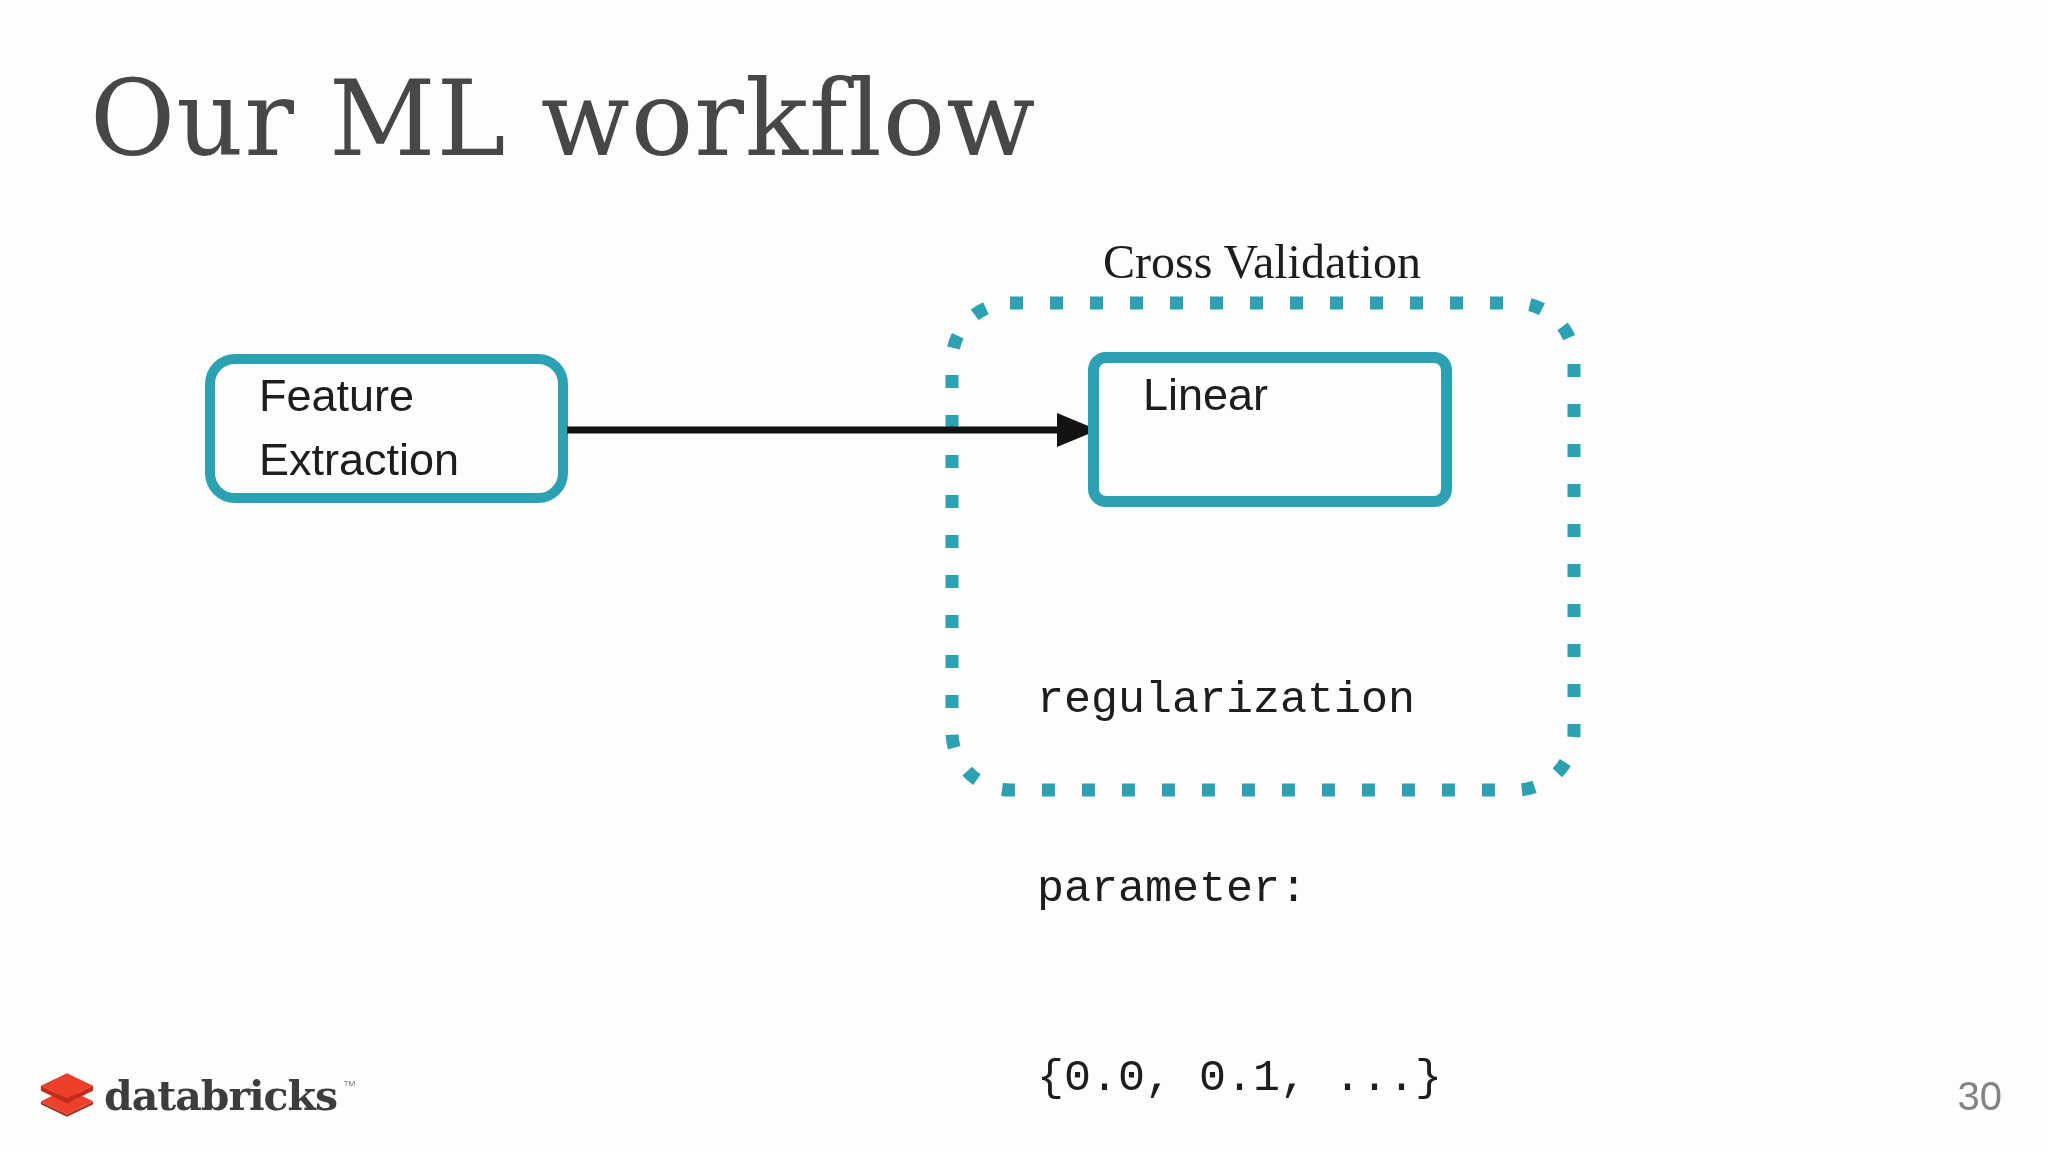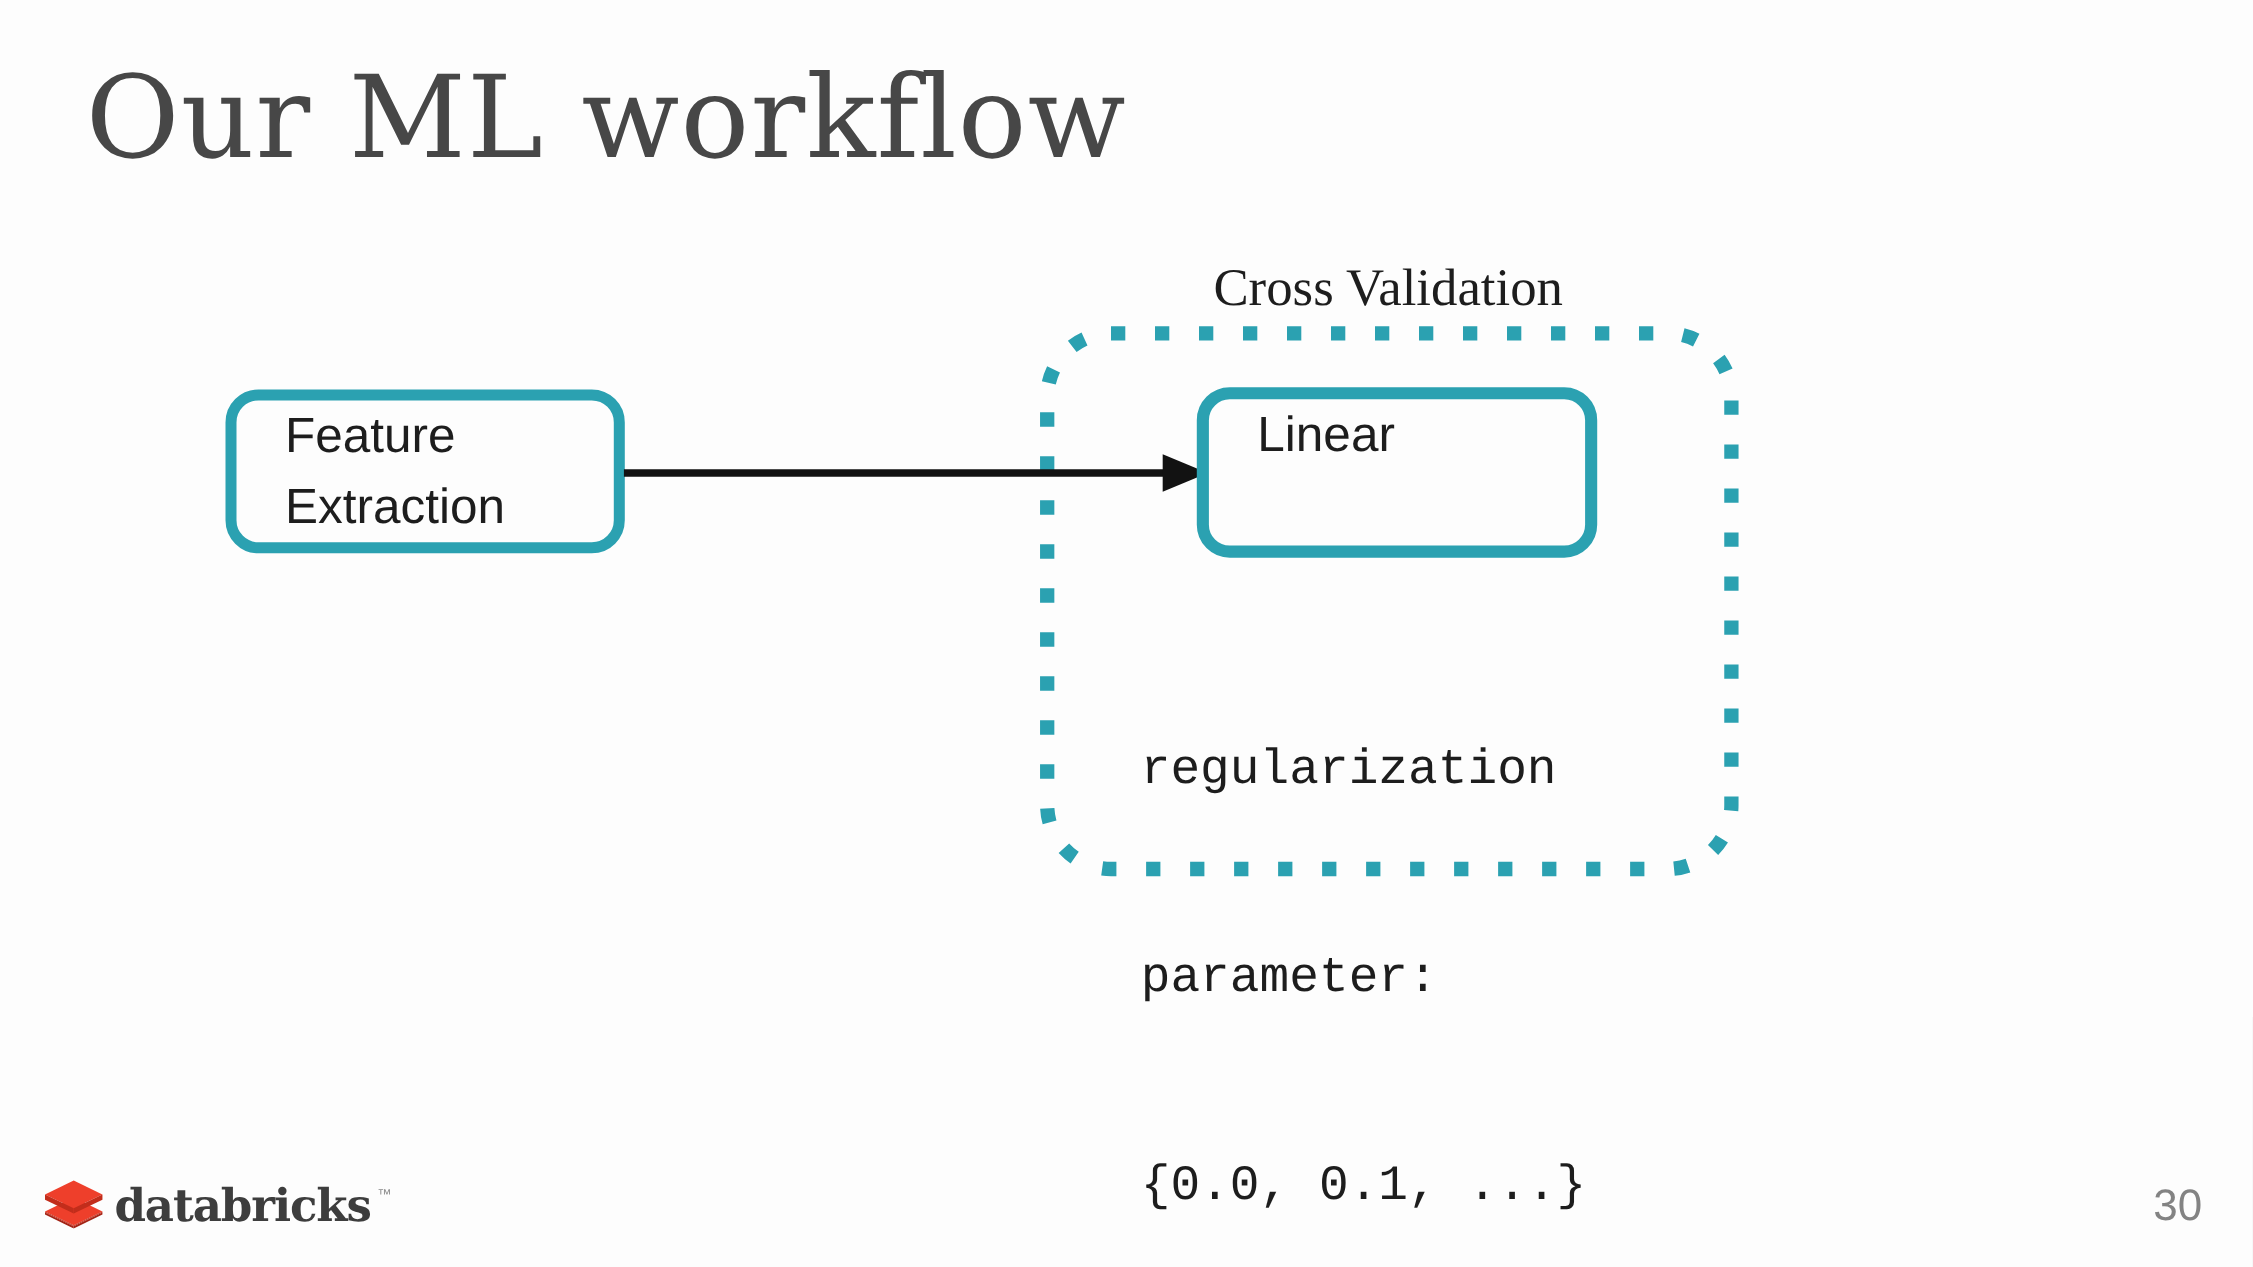--- a/index.html
+++ b/index.html
@@ -6,21 +6,21 @@
   .slide{
     position:relative;
     width:2048px;height:1152px;
     background:var(--bg_white);
     overflow:hidden;
     font-family:"Liberation Sans", sans-serif;
   }
   
   .title{
     position:absolute;left:78px;top:50px;
-    margin:0;
+    margin:12px;
     font-family:"DejaVu Serif", serif;
     font-weight:300;
     font-size:104px;
     line-height:1.1;
     letter-spacing:1px;
     color:var(--title_gray);
   }
   
   .cv-label{
     position:absolute;left:945px;top:234px;width:634px;
@@ -32,21 +32,21 @@
     position:absolute;
     box-sizing:border-box;
     background:var(--bg_white);
     border:10px solid var(--teal);
     border-radius:30px;
     display:flex;flex-direction:column;justify-content:flex-start;
     padding-left:44px;
     font-size:45px;line-height:64px;color:var(--text_black);
   }
   .node-feature{left:205px;top:354px;width:363px;height:149px;}
-  .node-linear{left:1088px;top:352px;width:364px;height:155px;border-width:11px;border-radius:30px;}
+  .node-linear{left:1088px;top:352px;width:364px;height:155px;border-width:11px;border-radius:18px;}
   .arrow{position:absolute;left:567px;top:404px;}
   .mono-note{
     position:absolute;left:1037px;top:543px;
     font-family:"Liberation Mono", monospace;
     font-size:45px;line-height:63px;
     color:var(--text_black);
     white-space:pre;
   }
   
   .brand{

